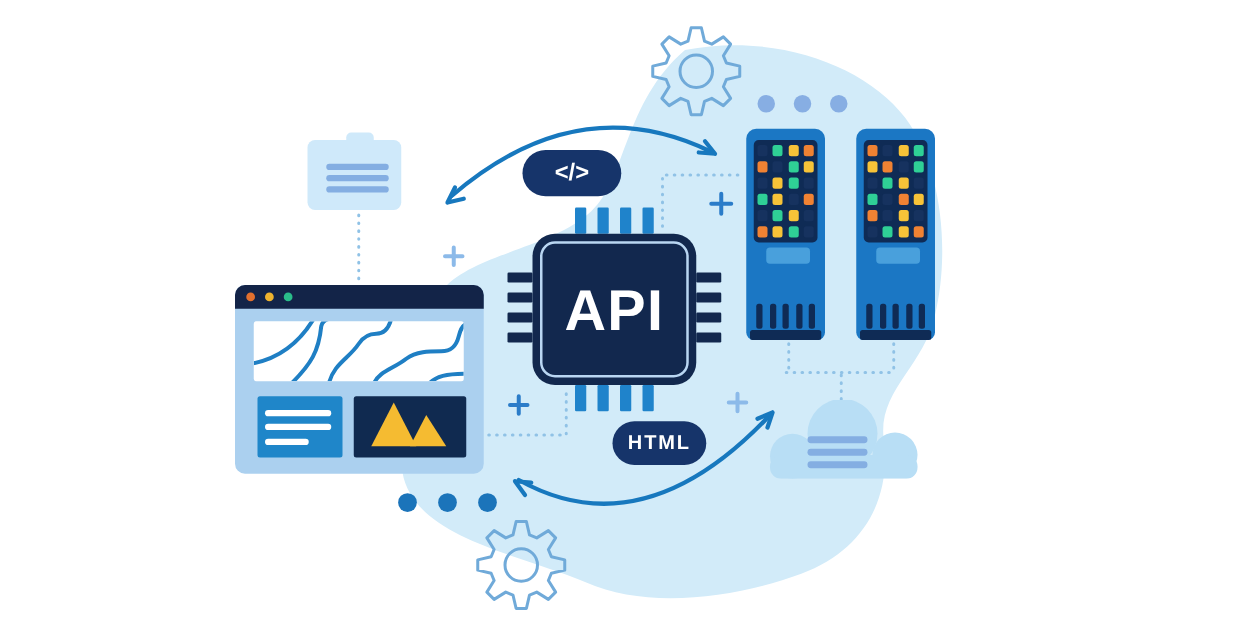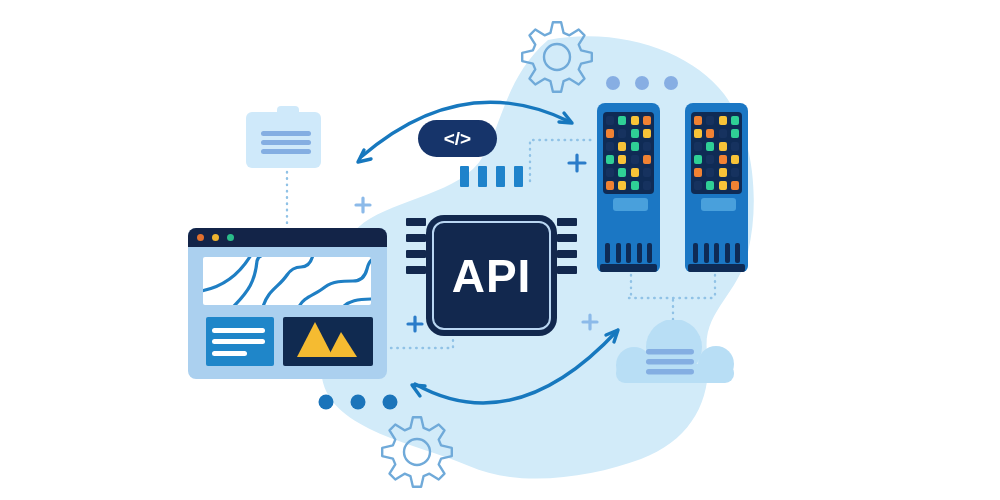--- a/index.html
+++ b/index.html
@@ -30,21 +30,21 @@
   .tl.g{left:39px;background:var(--traffic_green);}
   .b-map{position:absolute;left:15px;top:29px;width:168px;height:48px;background:#fff;border-radius:2px;overflow:hidden;}
   .b-map svg{display:block;}
   .mapline{fill:none;stroke:#1f7fc4;stroke-width:3.2;stroke-linecap:round;}
   .b-text{position:absolute;left:18px;top:89px;width:68px;height:49px;background:var(--box_blue);border-radius:2px;}
   .b-text span{position:absolute;left:6px;height:5px;border-radius:2.5px;background:#fff;}
   .b-img{position:absolute;left:95px;top:89px;width:90px;height:49px;background:var(--box_navy);border-radius:2px;}
   .b-img polygon{fill:var(--mountain_yellow);}
 
   
-  .chip-body{position:absolute;left:426px;top:187px;width:131px;height:121px;background:var(--navy_dark);border-radius:18px;margin-top:28px;}
+  .chip-body{position:absolute;left:426px;top:187px;width:131px;height:121px;background:var(--navy_dark);border-radius:18px;}
   .chip-inner{position:absolute;left:6px;top:6px;right:6px;bottom:6px;border:2px solid #b9d6f2;border-radius:12px;}
   .chip-label{position:absolute;left:0;top:0;width:100%;height:100%;display:flex;align-items:center;justify-content:center;
     color:#fff;font-size:46px;font-weight:bold;letter-spacing:1px;}
   .pin-v{position:absolute;width:9px;height:21px;background:var(--blue_primary);border-radius:1px;}
   .pin-h{position:absolute;width:20px;height:8px;background:var(--navy_dark);border-radius:1px;}
 
   
   .badge{position:absolute;display:flex;align-items:center;justify-content:center;background:var(--badge_navy);color:#fff;font-weight:bold;}
   .badge.code{left:418px;top:120px;width:79px;height:37px;border-radius:19px;font-size:19px;}
   .badge.html{left:490px;top:337px;width:75px;height:35px;border-radius:18px;font-size:16px;letter-spacing:1.5px;}
@@ -181,20 +181,23 @@
   <span class="pin-h" style="left:557px;top:266px"></span>
 
   <div class="chip-body">
     <div class="chip-inner"></div>
     <div class="chip-label">API</div>
   </div>
 
   <div class="badge code">
     <span>&lt;/&gt;</span>
   </div>
+  <div class="badge html">
+    <span>HTML</span>
+  </div>
 
   <div class="rack r1">
     <div class="panel">
         <span class="cell" style="background: rgb(22, 50, 95);"></span>
         <span class="cell" style="background: rgb(47, 208, 150);"></span>
         <span class="cell" style="background: rgb(247, 195, 56);"></span>
         <span class="cell" style="background: rgb(240, 130, 51);"></span>
         <span class="cell" style="background: rgb(240, 130, 51);"></span>
         <span class="cell" style="background: rgb(22, 50, 95);"></span>
         <span class="cell" style="background: rgb(47, 208, 150);"></span>

